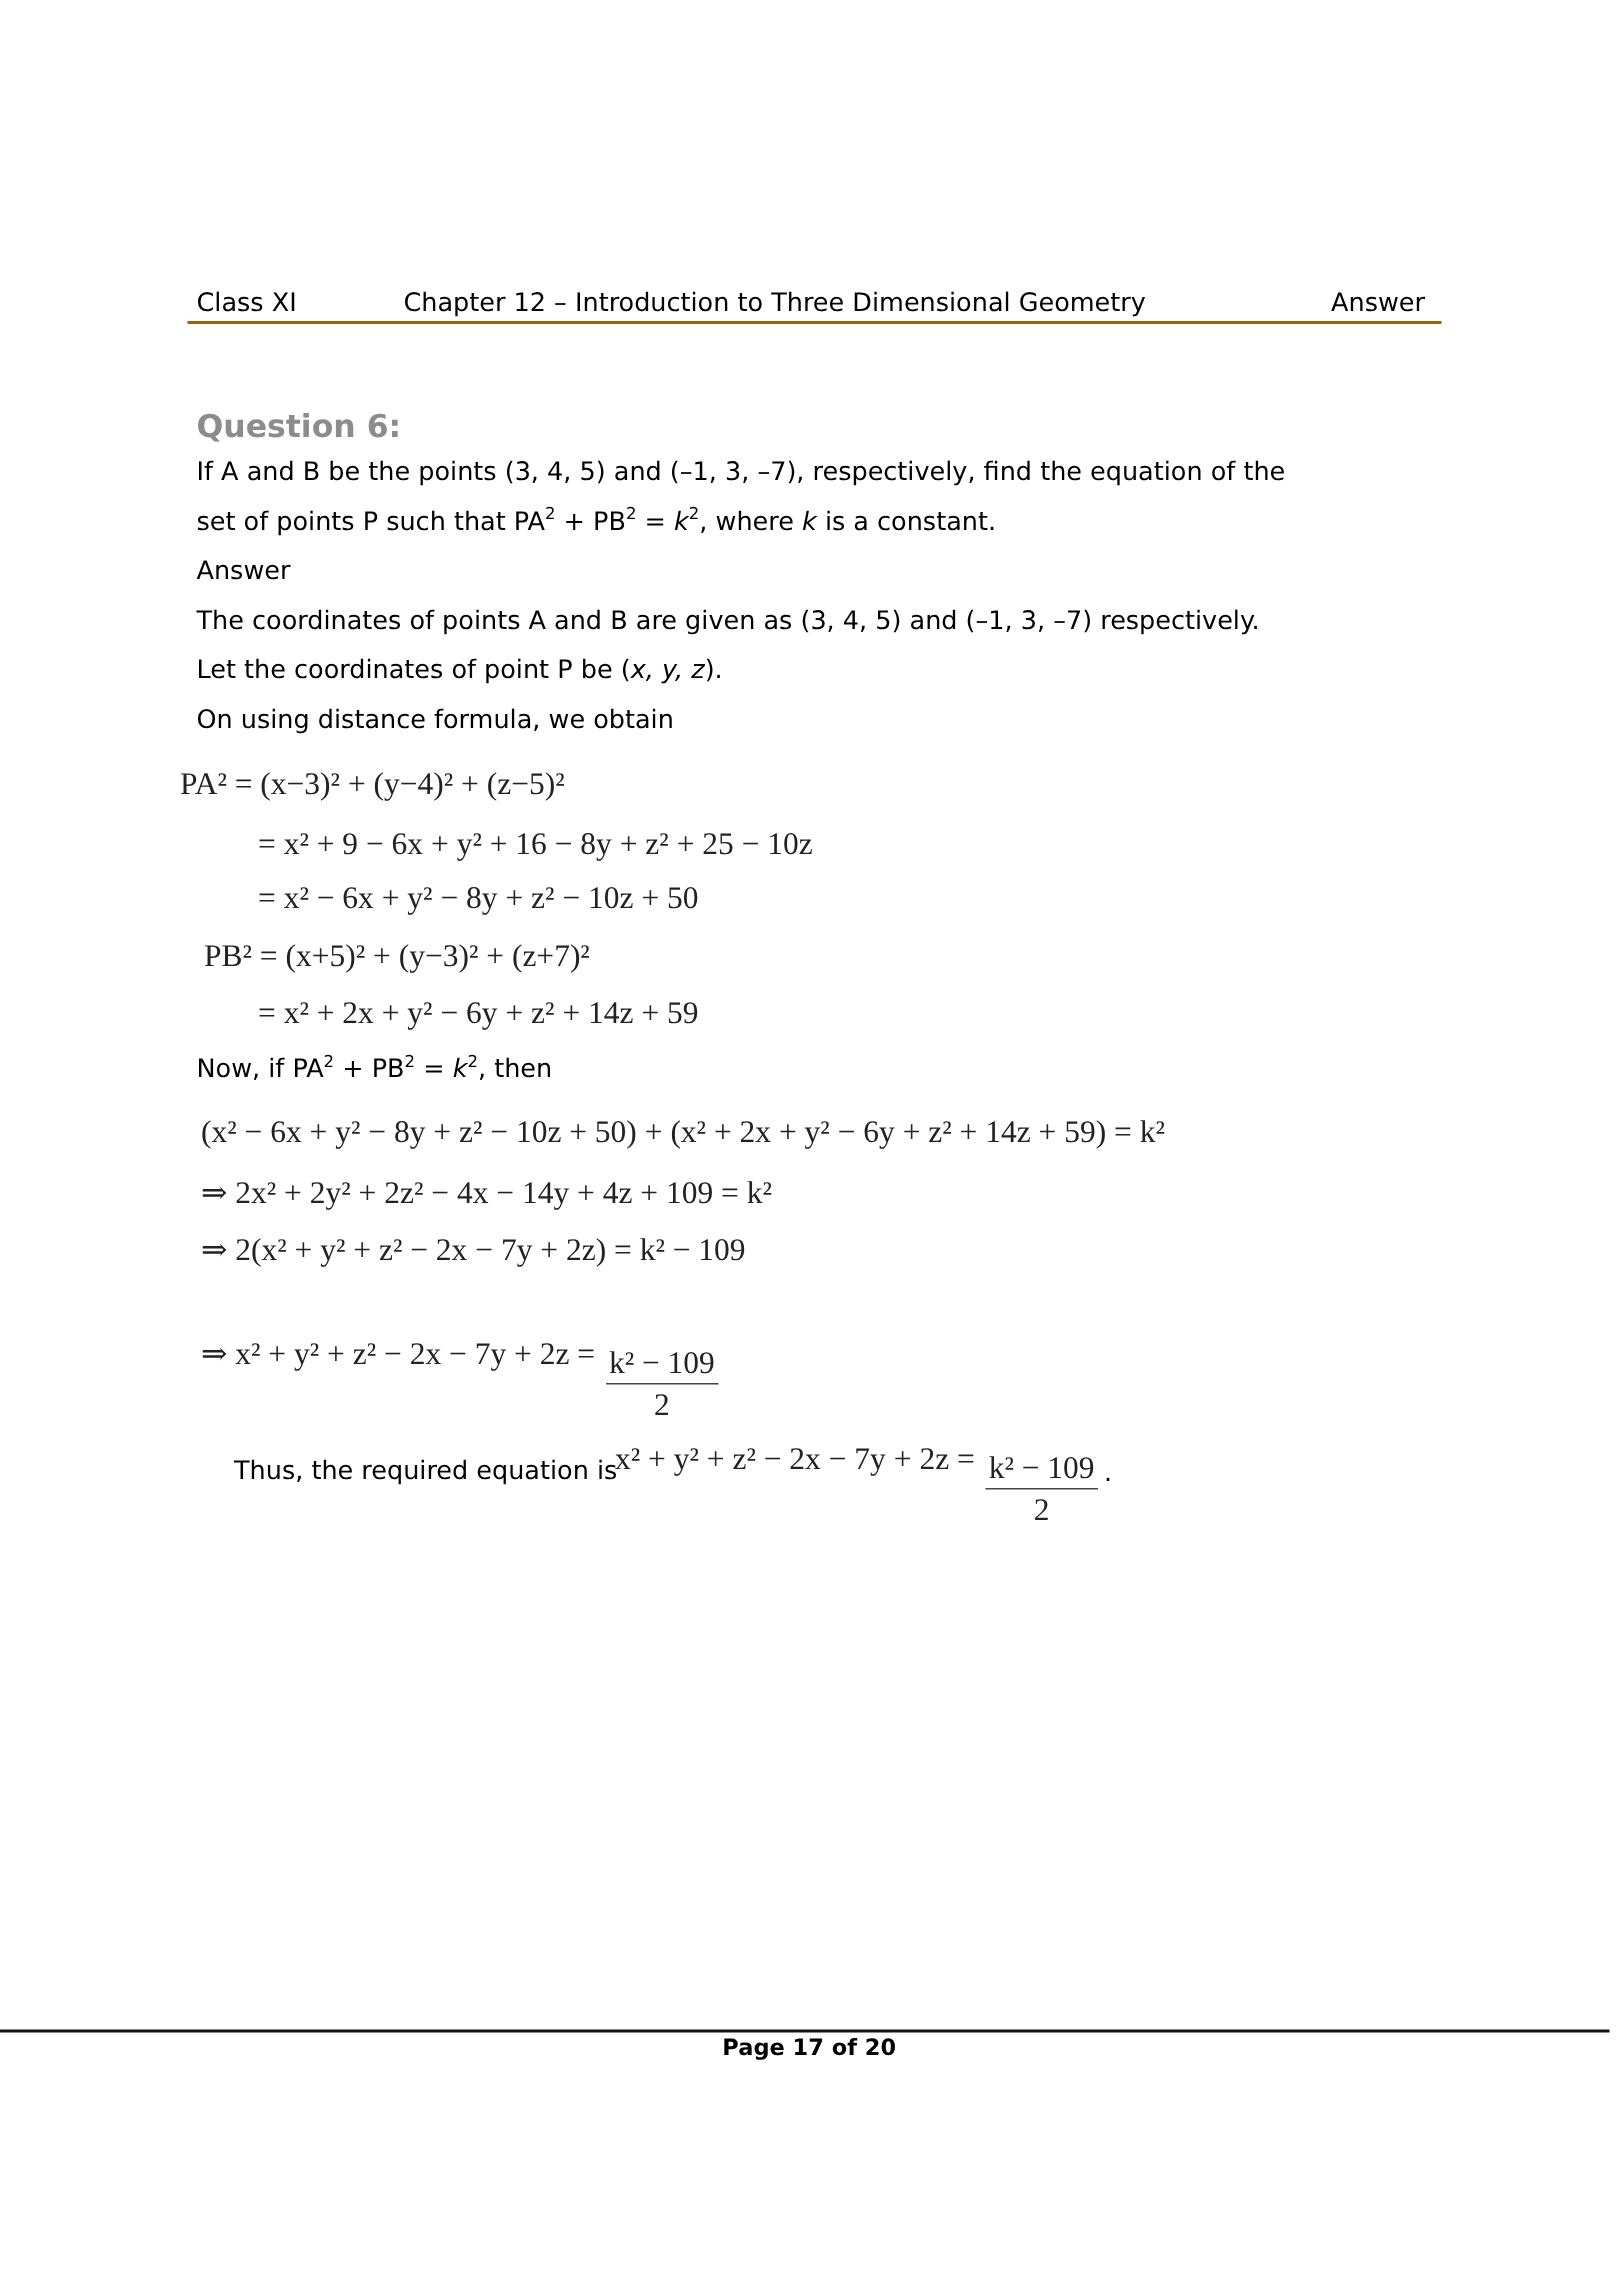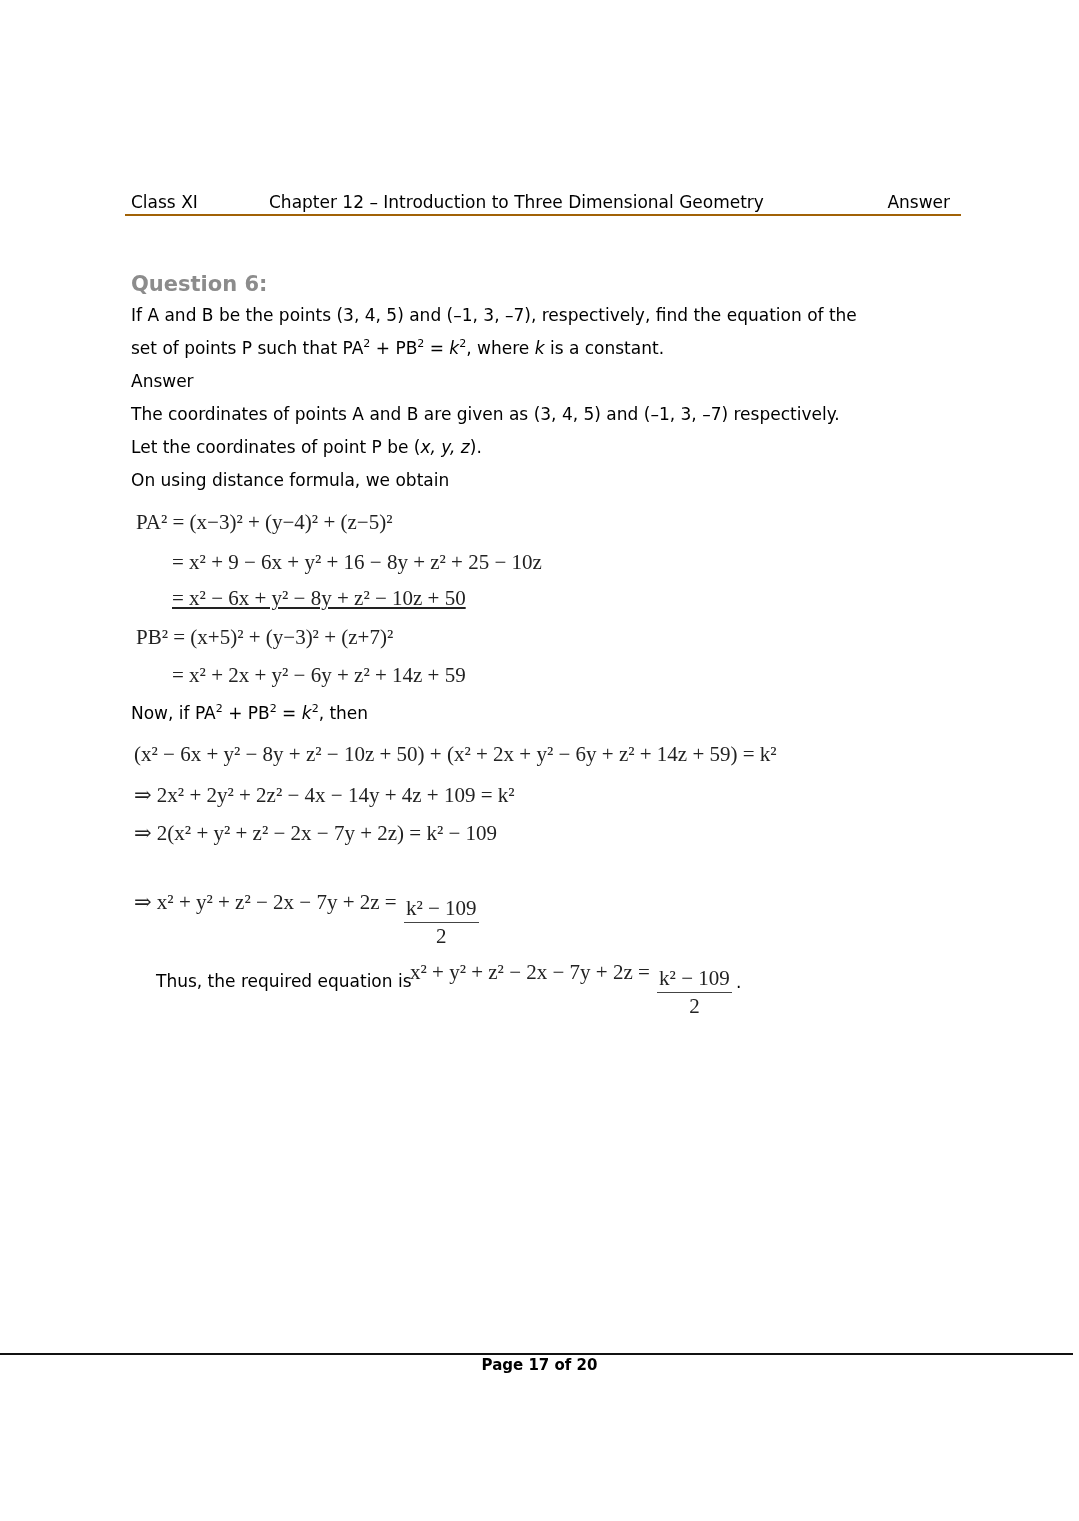--- a/index.html
+++ b/index.html
@@ -118,23 +118,23 @@
   <span>set of points P such that PA</span><sup>2</sup><span> + PB</span><sup>2</sup><span> = </span><i>k</i><sup>2</sup><span>, where </span><i>k</i><span> is a constant.</span>
 </div>
 
 <div class="text" style="top:371px;">Answer</div>
 <div class="text" style="top:404px;">The coordinates of points A and B are given as (3, 4, 5) and (–1, 3, –7) respectively.</div>
 <div class="text" style="top:437px;">
   <span>Let the coordinates of point P be (</span><i>x, y, z</i><span>).</span>
 </div>
 <div class="text" style="top:470px;">On using distance formula, we obtain</div>
 
-<div class="math" style="left:136px; top:509px;">PA² = (x−3)² + (y−4)² + (z−5)²</div>
+<div class="math" style="left:120px; top:509px;">PA² = (x−3)² + (y−4)² + (z−5)²</div>
 <div class="math" style="left:172px; top:549px;">= x² + 9 − 6x + y² + 16 − 8y + z² + 25 − 10z</div>
-<div class="math" style="left:172px; top:585px;text-decoration:underline;">= x² − 6x + y² − 8y + z² − 10z + 50</div>
+<div class="math" style="left:172px; top:585px;">= x² − 6x + y² − 8y + z² − 10z + 50</div>
 
 <div class="math" style="left:136px; top:624px;">PB² = (x+5)² + (y−3)² + (z+7)²</div>
 <div class="math" style="left:172px; top:662px;">= x² + 2x + y² − 6y + z² + 14z + 59</div>
 
 <div class="text" style="top:703px;">
   <span>Now, if PA</span><sup>2</sup><span> + PB</span><sup>2</sup><span> = </span><i>k</i><sup>2</sup><span>, then</span>
 </div>
 
 <div class="math" style="left:134px; top:741px;">(x² − 6x + y² − 8y + z² − 10z + 50) + (x² + 2x + y² − 6y + z² + 14z + 59) = k²</div>
 <div class="math" style="left:134px; top:782px;">⇒ 2x² + 2y² + 2z² − 4x − 14y + 4z + 109 = k²</div>

